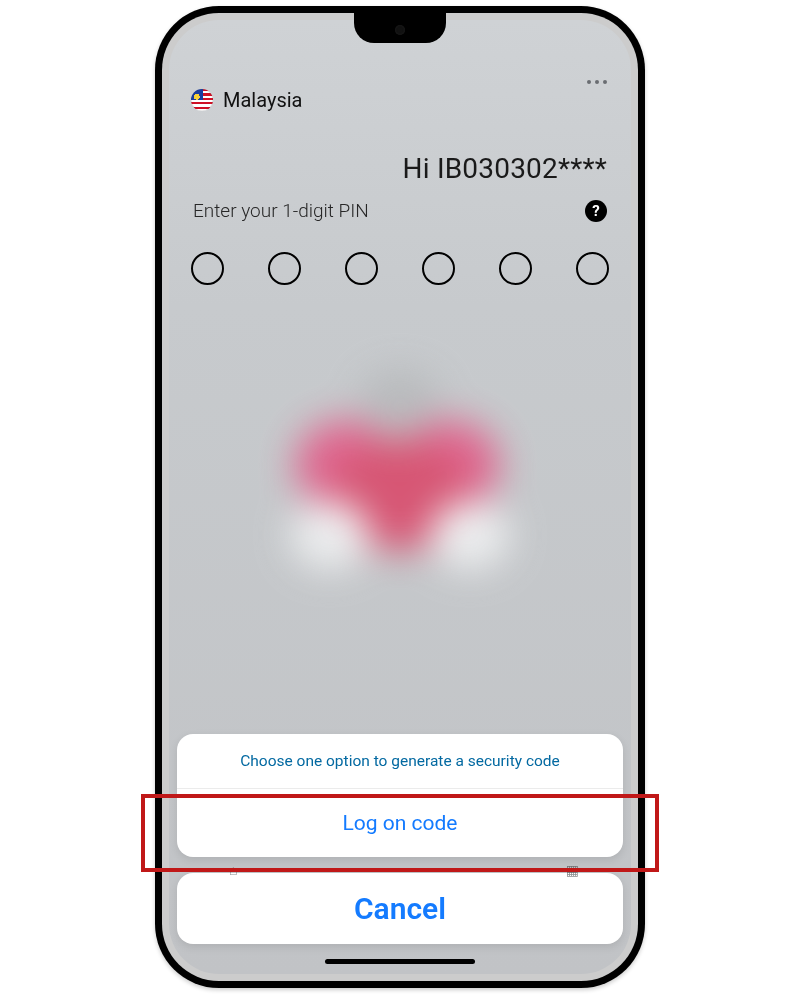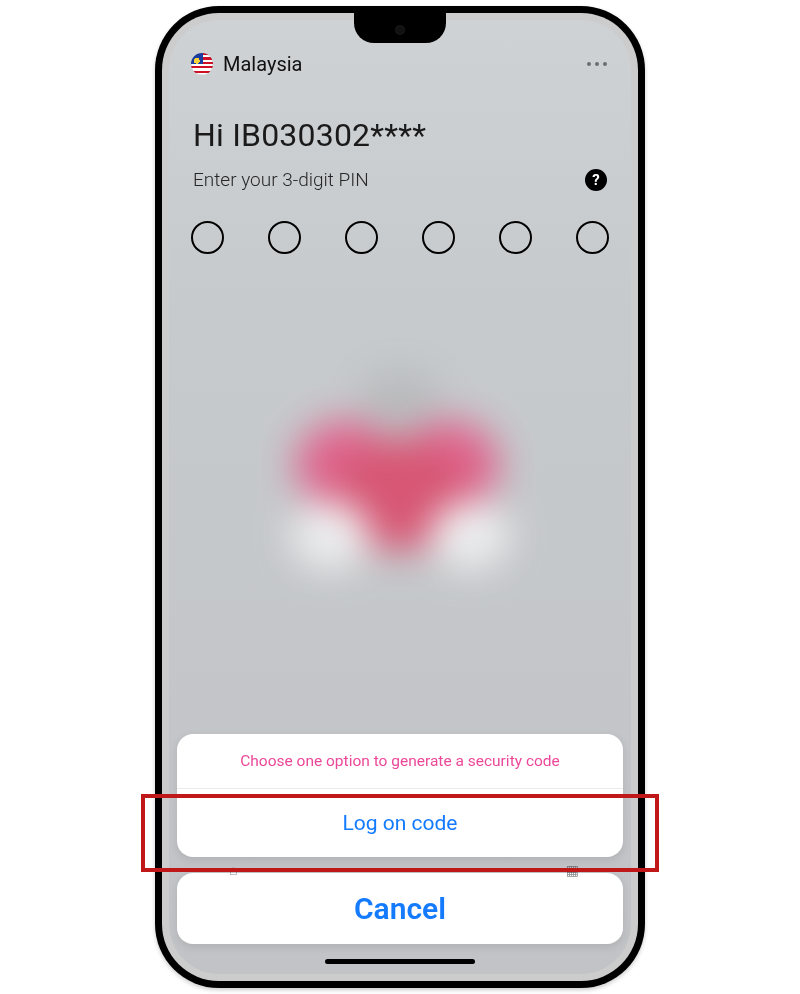--- a/index.html
+++ b/index.html
@@ -78,36 +78,37 @@
       align-items: center;
       justify-content: space-between;
       padding: 32px 20px 0 22px;
     }
     .country {
       display: flex;
       align-items: center;
       gap: 10px;
       color: #111;
       font-size: 20px;
+      margin-top: 36px;
     }
     .flag {
       width: 22px; height: 22px;
       border-radius: 50%;
       background:
         radial-gradient(circle at 26% 35%, #f7d23a 0 3px, transparent 3px),
         linear-gradient(#1a3ea0,#1a3ea0) 0 0/55% 50% no-repeat,
         repeating-linear-gradient(#cf1126 0 2.2px, #fff 2.2px 4.4px);
       box-shadow: 0 0 0 0.5px rgba(0,0,0,.15) inset;
     }
     .more-dots { display:flex; gap:4px; padding:10px 4px; }
     .more-dots span { width:4px; height:4px; background:#6a6d72; border-radius:50%; }
 
     
     .headings { padding: 40px 24px 0 24px; }
-    .greeting { font-size: 32px; color:#1a1a1a; letter-spacing:.2px; }
+    .greeting { font-size: 28px; color:#1a1a1a; letter-spacing:.2px;text-align:right; }
     .subtitle-row { display:flex; align-items:center; justify-content:space-between; margin-top:14px; }
     .subtitle { font-size: 19px; color:#272727; font-weight:300; }
     .help {
       width: 22px; height:22px; border-radius:50%; background:#000; color:#fff;
       display:flex; align-items:center; justify-content:center;
       font-weight:700; font-size:15px;
     }
 
     
     .pin-row { display:flex; justify-content:space-between; padding: 30px 22px 0 22px; }
@@ -131,21 +132,21 @@
     
     .sheet-wrap { position:absolute; left:0; right:0; bottom:0; padding: 0 8px 30px 8px; z-index:20; }
     .sheet, .cancel {
       background:#ffffff;
       border-radius: 16px;
       overflow:hidden;
       box-shadow: 0 3px 8px rgba(0,0,0,.10);
     }
     .sheet-title {
       text-align:center;
-      color:#ec4899;
+      color:#0369a1;
       font-size: 15.5px;
       padding: 18px 14px;
       border-bottom: 1px solid rgba(0,0,0,.08);
     }
     .sheet-item {
       text-align:center;
       color:#147bff;
       font-size: 21px;
       padding: 22px 26px;
       border-bottom: 1px solid rgba(0,0,0,.07);
@@ -190,21 +191,21 @@
           <div class="more-dots">
             <span></span>
               <span></span>
               <span></span>
           </div>
         </div>
 
         <div class="headings">
           <div class="greeting">Hi IB030302****</div>
           <div class="subtitle-row">
-            <div class="subtitle">Enter your 3-digit PIN</div>
+            <div class="subtitle">Enter your 1-digit PIN</div>
             <div class="help">?</div>
           </div>
         </div>
 
         <div class="pin-row" id="pin-row">
             <div class="pin-circle"></div>
             <div class="pin-circle"></div>
             <div class="pin-circle"></div>
             <div class="pin-circle"></div>
             <div class="pin-circle"></div>

